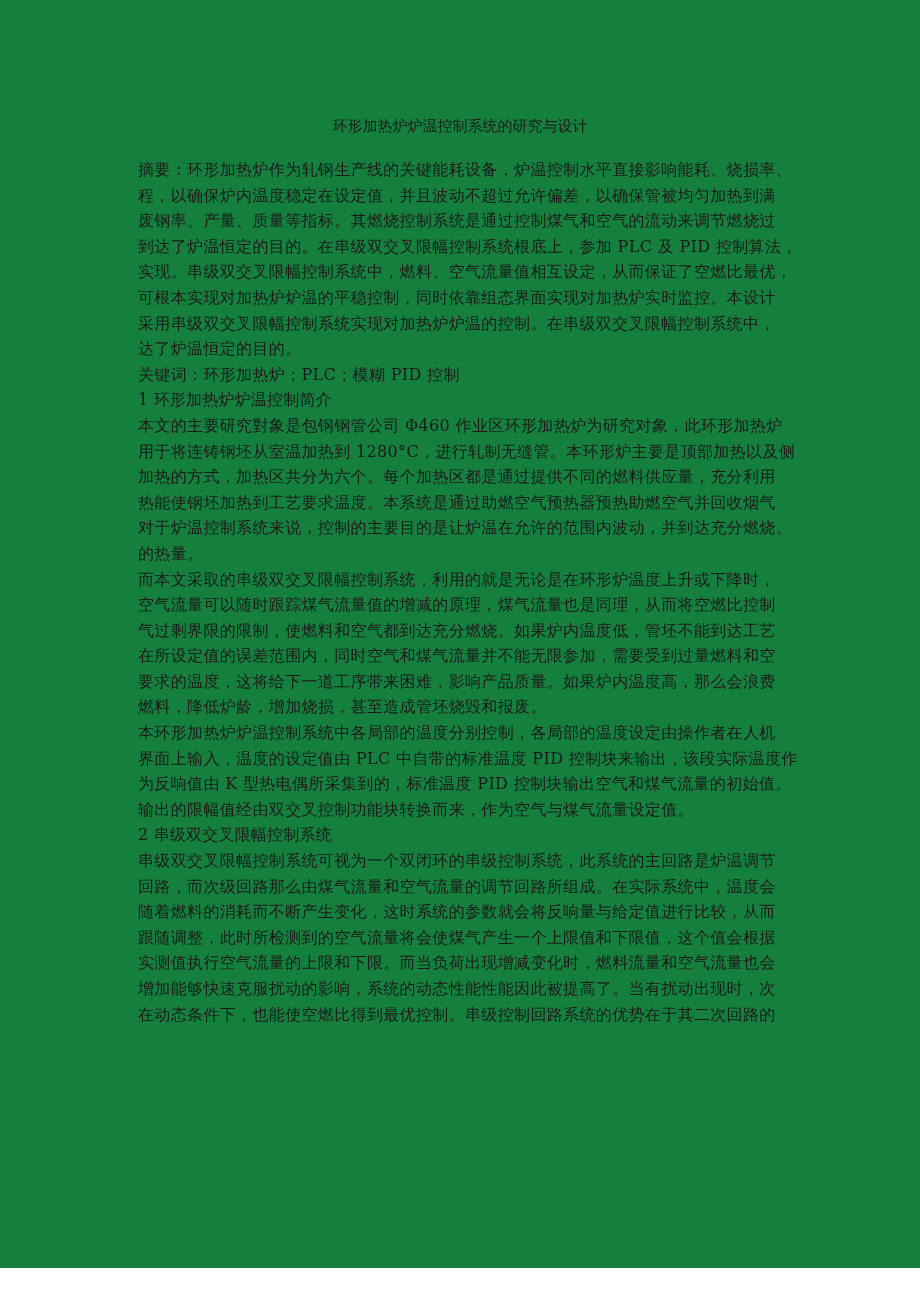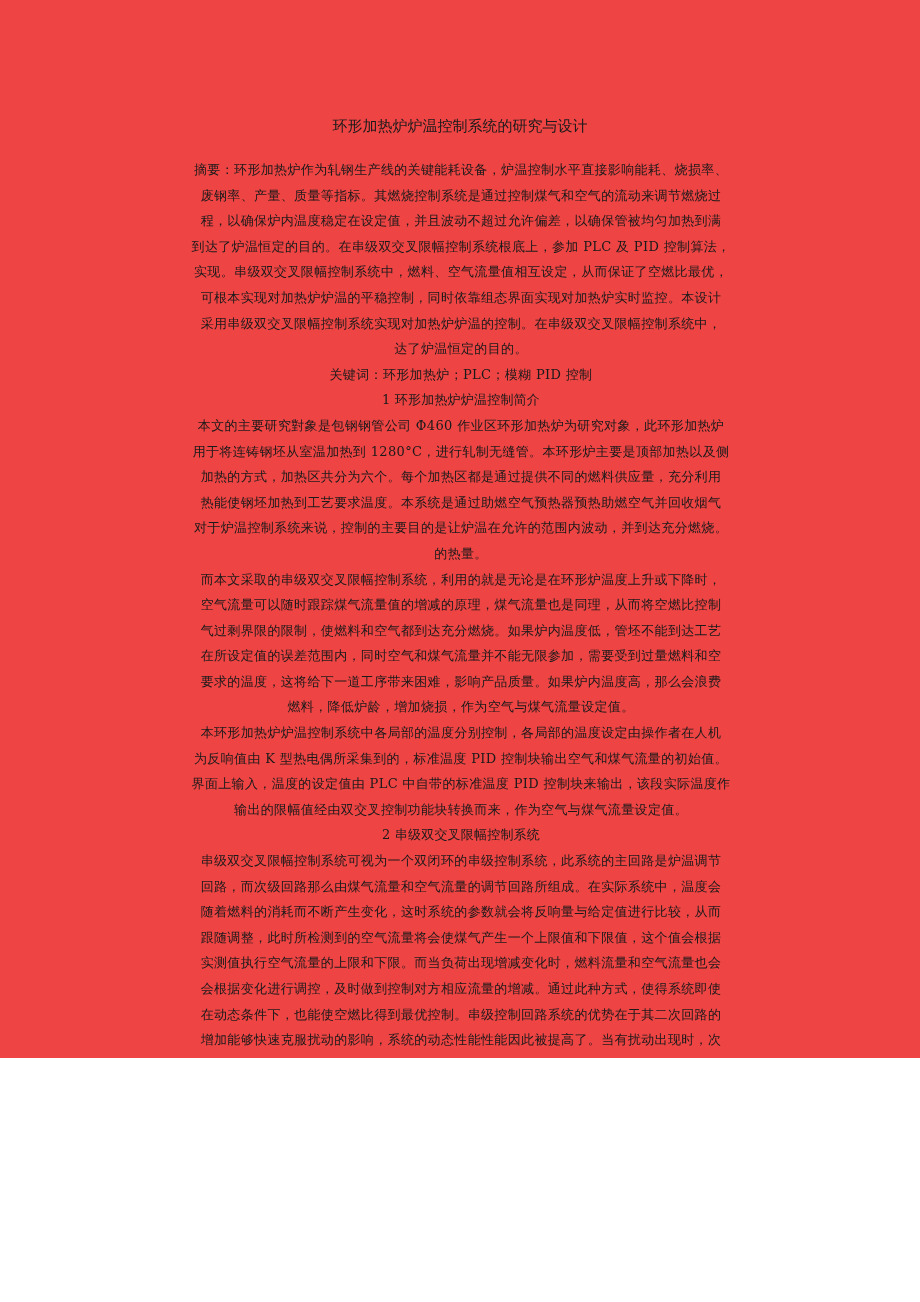--- a/index.html
+++ b/index.html
@@ -1,60 +1,59 @@
 <!DOCTYPE html>
 <html><head>
 <meta charset="utf-8">
 <style>
   html, body { margin: 0; padding: 0; background: #ffffff; }
   body { width: 920px; height: 1302px; overflow: hidden; position: relative;
          font-family: "DejaVu Serif", "Liberation Serif", serif; color: #111111; }
-  .page { position: absolute; left: 0; top: 0; width: 920px; height: 1058px; background: #ef4444; }
+  .page { position: absolute; left: 0; top: 0; width: 920px; height: 1268px; background: #15803d; }
   .title { position: absolute; top: 116px; left: 0; width: 920px; text-align: center;
            font-size: 15px; line-height: 20px; color: #1a1a1a; }
   .body-text { position: absolute; left: 138px; top: 157px; width: 646px; }
-  .line { display: block; font-size: 13px; line-height: 25.6px; height: 25.6px; white-space: nowrap;
-          letter-spacing: 0.35px; color: #1a1a1a; text-align: center; }
+  .line { display: block; font-size: 16px; line-height: 25.6px; height: 25.6px; white-space: nowrap;
+          letter-spacing: 0.35px; color: #1a1a1a; }
   .heading { letter-spacing: 0.2px; }
 </style>
 </head>
 <body>
 
 <div class="page">
   <div class="title">环形加热炉炉温控制系统的研究与设计</div>
   <div class="body-text">
     <span class="line">摘要：环形加热炉作为轧钢生产线的关键能耗设备，炉温控制水平直接影响能耗、烧损率、</span>
+    <span class="line">程，以确保炉内温度稳定在设定值，并且波动不超过允许偏差，以确保管被均匀加热到满</span>
     <span class="line">废钢率、产量、质量等指标。其燃烧控制系统是通过控制煤气和空气的流动来调节燃烧过</span>
-    <span class="line">程，以确保炉内温度稳定在设定值，并且波动不超过允许偏差，以确保管被均匀加热到满</span>
     <span class="line">到达了炉温恒定的目的。在串级双交叉限幅控制系统根底上，参加 PLC 及 PID 控制算法，</span>
     <span class="line">实现。串级双交叉限幅控制系统中，燃料、空气流量值相互设定，从而保证了空燃比最优，</span>
     <span class="line">可根本实现对加热炉炉温的平稳控制，同时依靠组态界面实现对加热炉实时监控。本设计</span>
     <span class="line">采用串级双交叉限幅控制系统实现对加热炉炉温的控制。在串级双交叉限幅控制系统中，</span>
     <span class="line">达了炉温恒定的目的。</span>
     <span class="line">关键词：环形加热炉；PLC；模糊 PID 控制</span>
     <span class="line heading">1 环形加热炉炉温控制简介</span>
     <span class="line">本文的主要研究對象是包钢钢管公司 Φ460 作业区环形加热炉为研究对象，此环形加热炉</span>
     <span class="line">用于将连铸钢坯从室温加热到 1280°C，进行轧制无缝管。本环形炉主要是顶部加热以及侧</span>
     <span class="line">加热的方式，加热区共分为六个。每个加热区都是通过提供不同的燃料供应量，充分利用</span>
     <span class="line">热能使钢坯加热到工艺要求温度。本系统是通过助燃空气预热器预热助燃空气并回收烟气</span>
     <span class="line">对于炉温控制系统来说，控制的主要目的是让炉温在允许的范围内波动，并到达充分燃烧。</span>
     <span class="line">的热量。</span>
     <span class="line">而本文采取的串级双交叉限幅控制系统，利用的就是无论是在环形炉温度上升或下降时，</span>
     <span class="line">空气流量可以随时跟踪煤气流量值的增减的原理，煤气流量也是同理，从而将空燃比控制</span>
     <span class="line">气过剩界限的限制，使燃料和空气都到达充分燃烧。如果炉内温度低，管坯不能到达工艺</span>
     <span class="line">在所设定值的误差范围内，同时空气和煤气流量并不能无限参加，需要受到过量燃料和空</span>
     <span class="line">要求的温度，这将给下一道工序带来困难，影响产品质量。如果炉内温度高，那么会浪费</span>
-    <span class="line">燃料，降低炉龄，增加烧损，作为空气与煤气流量设定值。</span>
+    <span class="line">燃料，降低炉龄，增加烧损，甚至造成管坯烧毁和报废。</span>
     <span class="line">本环形加热炉炉温控制系统中各局部的温度分别控制，各局部的温度设定由操作者在人机</span>
+    <span class="line">界面上输入，温度的设定值由 PLC 中自带的标准温度 PID 控制块来输出，该段实际温度作</span>
     <span class="line">为反响值由 K 型热电偶所采集到的，标准温度 PID 控制块输出空气和煤气流量的初始值。</span>
-    <span class="line">界面上输入，温度的设定值由 PLC 中自带的标准温度 PID 控制块来输出，该段实际温度作</span>
     <span class="line">输出的限幅值经由双交叉控制功能块转换而来，作为空气与煤气流量设定值。</span>
     <span class="line heading">2 串级双交叉限幅控制系统</span>
     <span class="line">串级双交叉限幅控制系统可视为一个双闭环的串级控制系统，此系统的主回路是炉温调节</span>
     <span class="line">回路，而次级回路那么由煤气流量和空气流量的调节回路所组成。在实际系统中，温度会</span>
     <span class="line">随着燃料的消耗而不断产生变化，这时系统的参数就会将反响量与给定值进行比较，从而</span>
     <span class="line">跟随调整，此时所检测到的空气流量将会使煤气产生一个上限值和下限值，这个值会根据</span>
     <span class="line">实测值执行空气流量的上限和下限。而当负荷出现增减变化时，燃料流量和空气流量也会</span>
-    <span class="line">会根据变化进行调控，及时做到控制对方相应流量的增减。通过此种方式，使得系统即使</span>
+    <span class="line">增加能够快速克服扰动的影响，系统的动态性能性能因此被提高了。当有扰动出现时，次</span>
     <span class="line">在动态条件下，也能使空燃比得到最优控制。串级控制回路系统的优势在于其二次回路的</span>
-    <span class="line">增加能够快速克服扰动的影响，系统的动态性能性能因此被提高了。当有扰动出现时，次</span>
   </div>
 </div>
 
 </body></html>

